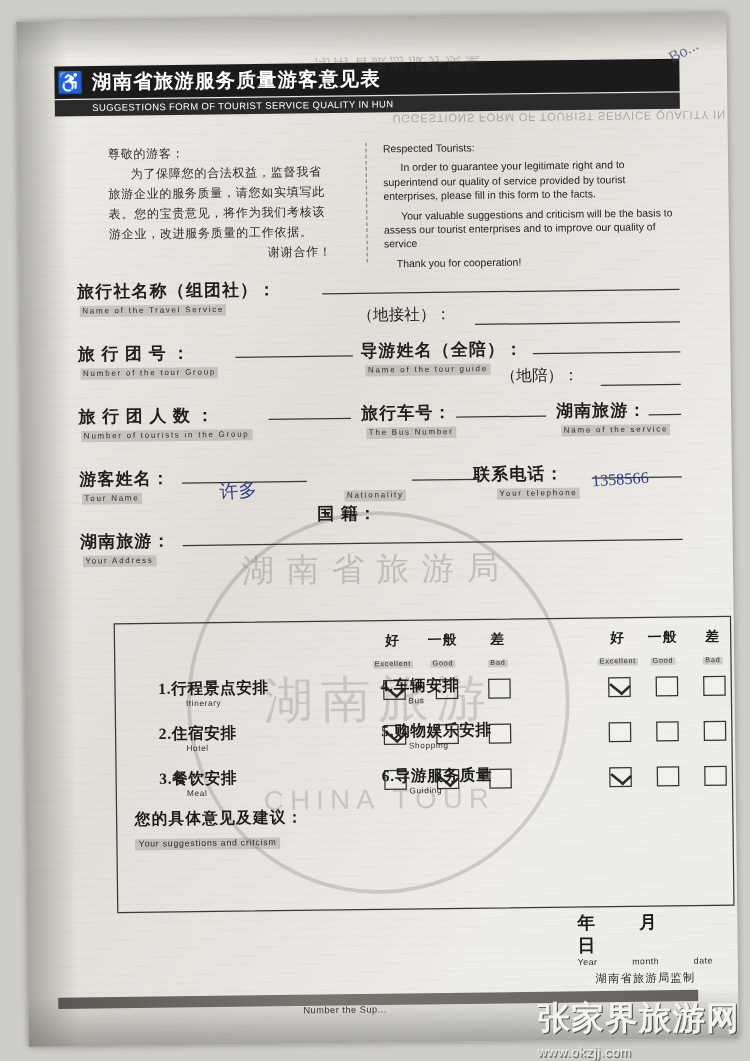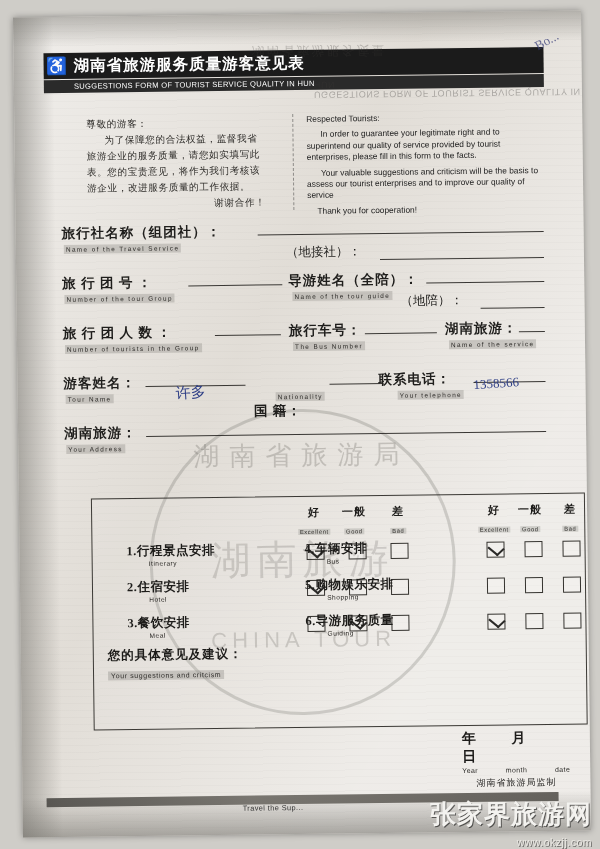--- a/index.html
+++ b/index.html
@@ -366,21 +366,20 @@
     width: 512px; height: 9px;
     background: linear-gradient(90deg, #4c4a46, #6d6a64 40%, #56534e);
     opacity: 0.9;
   }
 
   
   .site {
     position: absolute;
     right: 8px;
     bottom: 2px;
-    text-align: right;
     line-height: 1;
   }
   .site .big {
     font-family: "Liberation Serif", serif;
     font-size: 26px;
     font-weight: bold;
     color: #f3f2ef;
     text-shadow: 1px 1px 0 rgba(0,0,0,0.55);
     letter-spacing: 1px;
   }
@@ -581,20 +580,20 @@
       <div class="cn">年  月  日</div>
       <div class="en">
         <span>Year</span>
         <span>month</span>
         <span>date</span>
       </div>
     </div>
 
     <div class="footer-cn">湖南省旅游局监制</div>
     <div class="footbar"></div>
-    <div class="footer-en">Travel the Sup...</div>
+    <div class="footer-en">Number the Sup...</div>
   </div>
 
   <div class="site">
     <div class="big">张家界旅游网</div>
     <div class="small">www.okzjj.com</div>
   </div>
 </div>
 
 </body></html>

